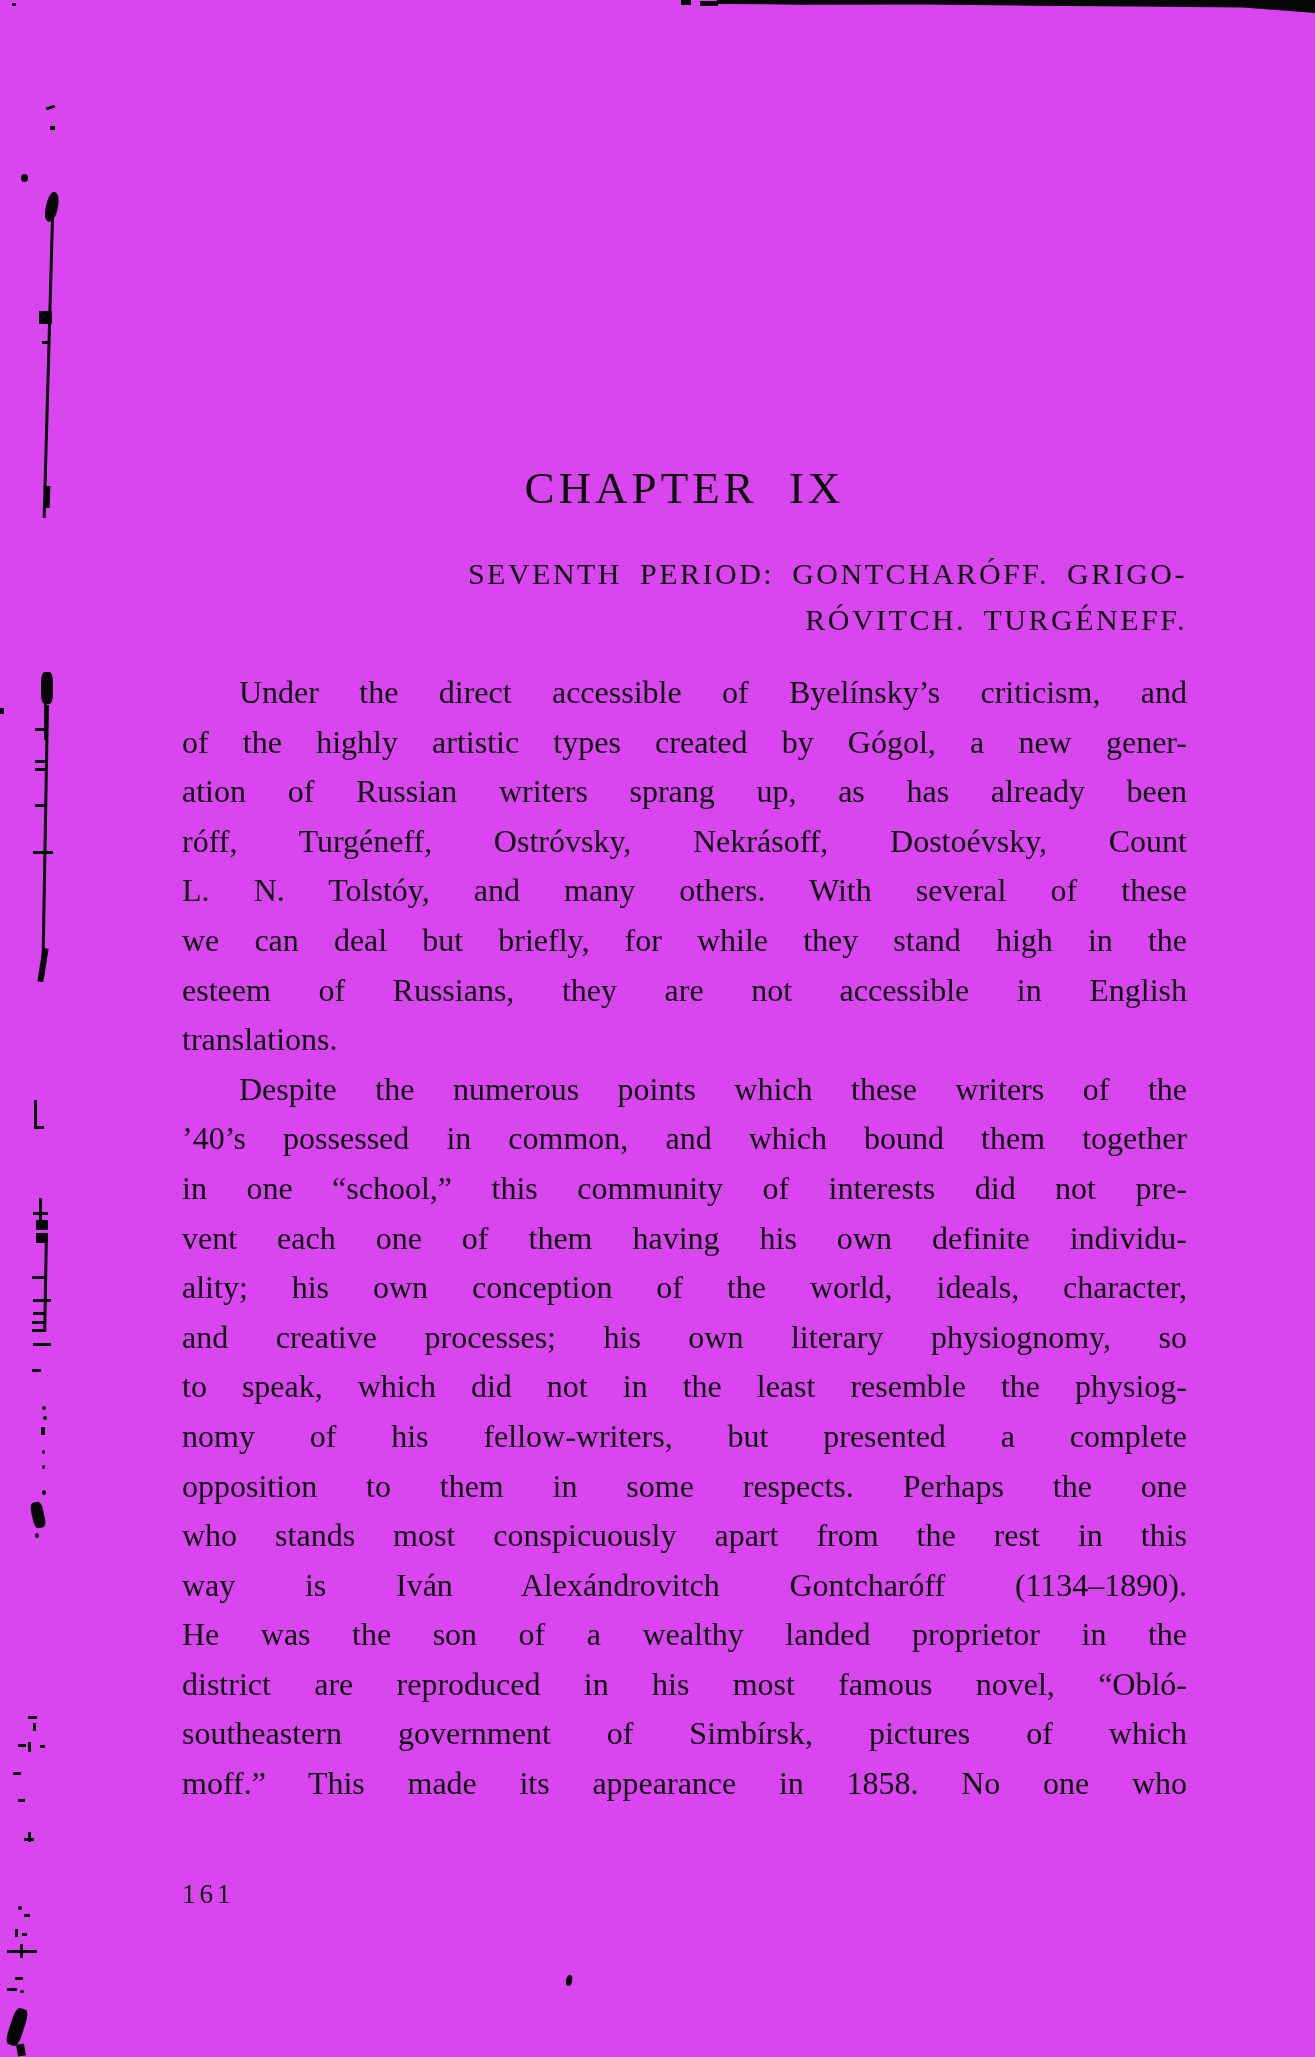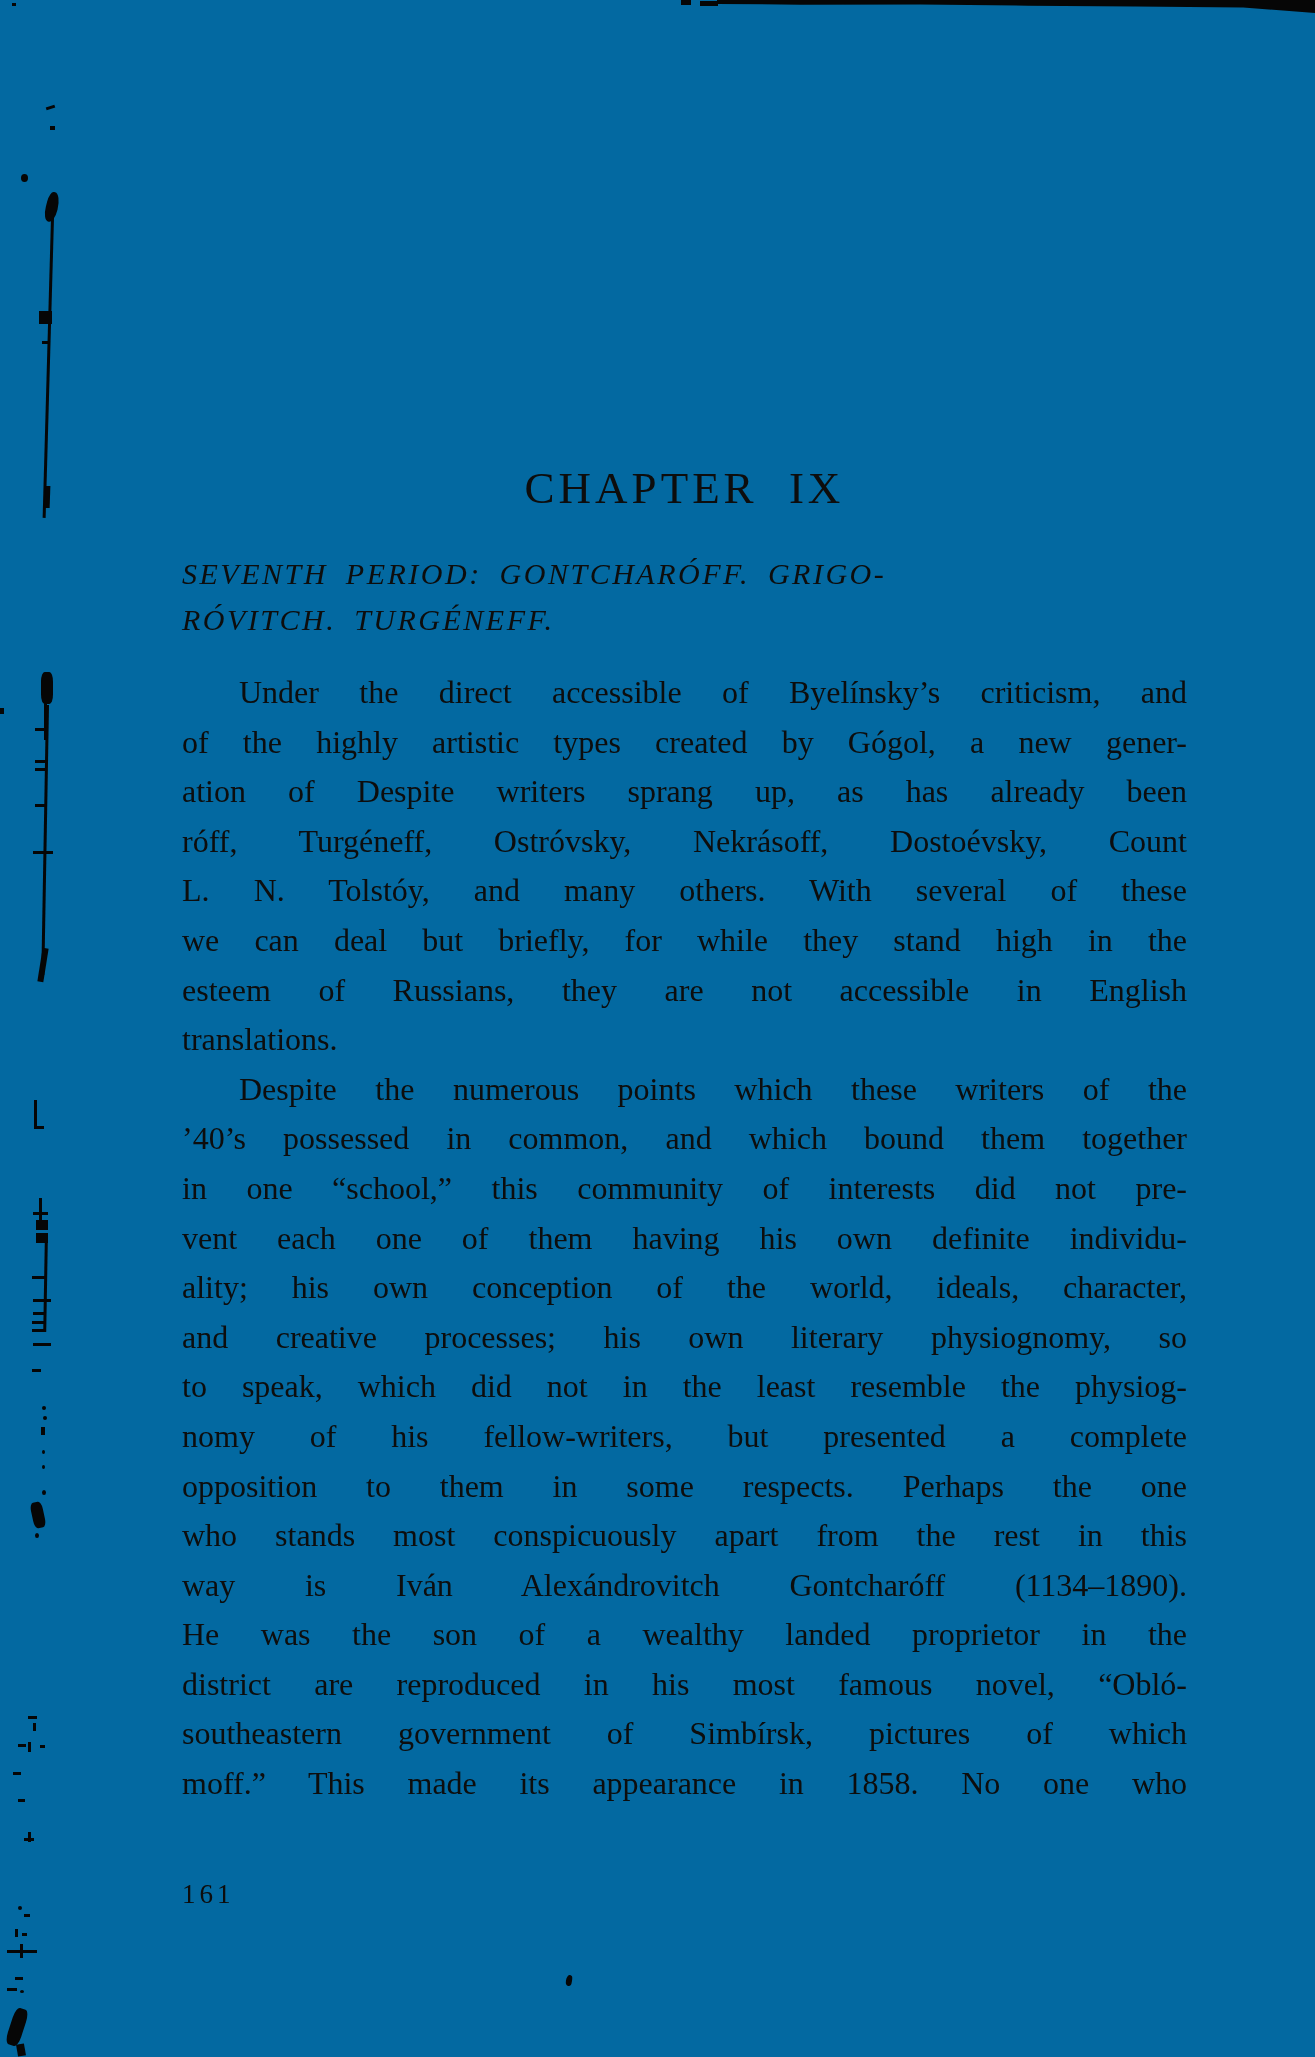--- a/index.html
+++ b/index.html
@@ -1,31 +1,31 @@
 <!DOCTYPE html>
 <html><head>
 <meta charset="utf-8">
 <style>
   html,body { margin:0; padding:0; background:#e8e8e8; }
   .page {
     position:relative; width:1315px; height:2057px;
-    background:#0369a1; overflow:hidden;
+    background:#d946ef; overflow:hidden;
     font-family:"Liberation Serif","DejaVu Serif",serif;
     color:#0d0d0d;
   }
   
   .title {
     position:absolute; left:182px; top:462px; width:1005px;
     margin:0; text-align:center; font-weight:normal;
     font-size:45px; letter-spacing:4px; word-spacing:16px;
   }
   .subtitle {
     position:absolute; left:182px; top:551px; width:1005px;
-    text-align:left; font-size:30px; line-height:46px;
-    letter-spacing:2.5px; word-spacing:8px;font-style:italic;
+    text-align:right; font-size:30px; line-height:46px;
+    letter-spacing:2.5px; word-spacing:8px;
   }
   .bodytext {
     position:absolute; left:182px; top:668px; width:1005px;
     font-size:32px; line-height:49.6px;
     font-variant-numeric:oldstyle-nums;
   }
   .bl { text-align:justify; text-align-last:justify; white-space:normal; }
   .bl.noj { text-align-last:left; }
   .bl.ind { text-indent:57px; }
   .folio {
@@ -124,21 +124,21 @@
 
   <div class="subtitle">
     <div>SEVENTH PERIOD: GONTCHARÓFF. GRIGO-</div>
     <div>RÓVITCH. TURGÉNEFF.</div>
   </div>
 
   <div class="bodytext">
     <div>
         <div class="bl ind">Under the direct accessible of Byelínsky’s criticism, and</div>
         <div class="bl">of the highly artistic types created by Gógol, a new gener-</div>
-        <div class="bl">ation of Despite writers sprang up, as has already been</div>
+        <div class="bl">ation of Russian writers sprang up, as has already been</div>
         <div class="bl">róff, Turgéneff, Ostróvsky, Nekrásoff, Dostoévsky, Count</div>
         <div class="bl">L. N. Tolstóy, and many others. With several of these</div>
         <div class="bl">we can deal but briefly, for while they stand high in the</div>
         <div class="bl">esteem of Russians, they are not accessible in English</div>
         <div class="bl noj">translations.</div>
       </div>
     <div>
         <div class="bl ind">Despite the numerous points which these writers of the</div>
         <div class="bl">’40’s possessed in common, and which bound them together</div>
         <div class="bl">in one “school,” this community of interests did not pre-</div>

